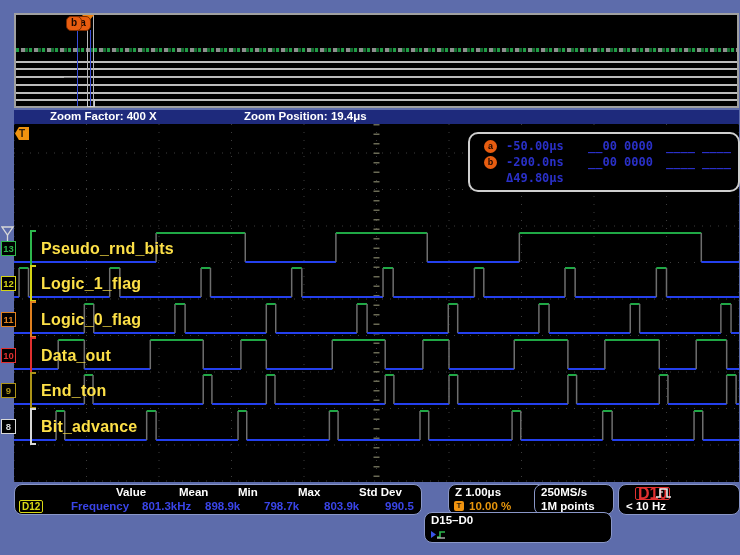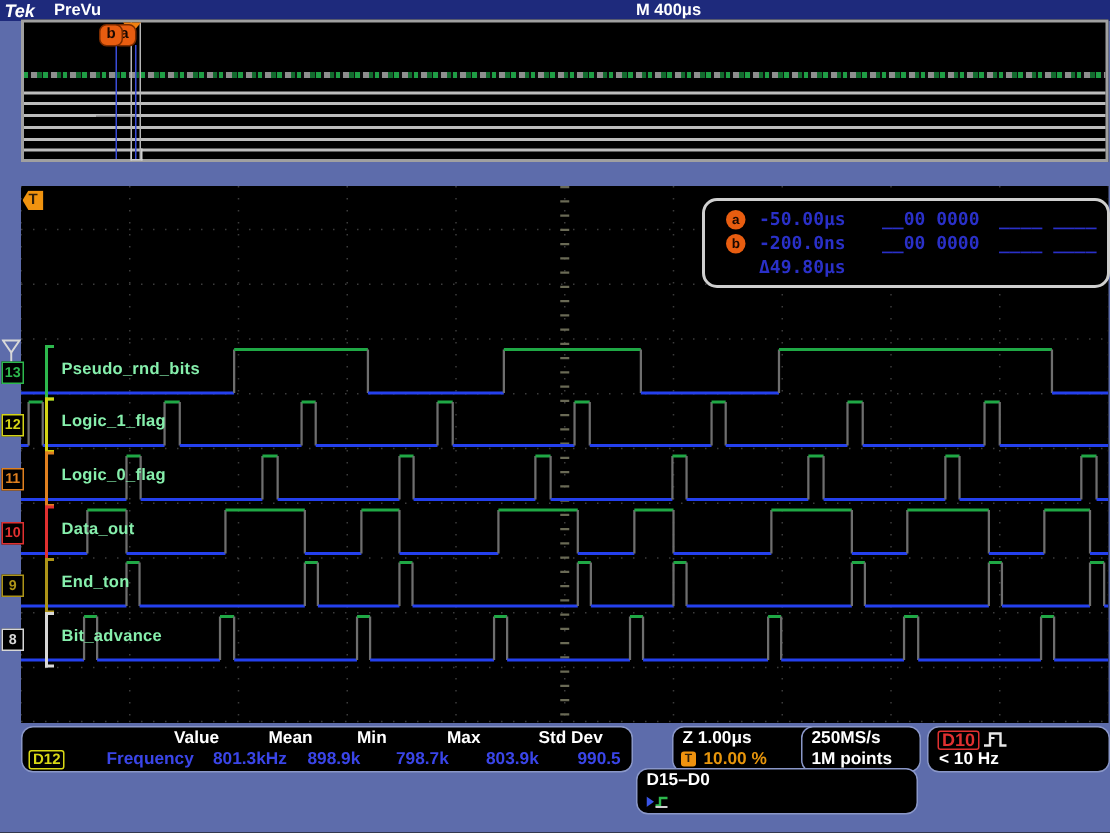--- a/index.html
+++ b/index.html
@@ -32,75 +32,74 @@
   #zoom-factor{left:36px;top:0px;}
   #zoom-position{left:230px;top:0px;}
   
   #plot{left:14px;top:124px;width:725px;height:358px;background:#000;}
   #trig-flag{left:15px;top:127px;width:14px;height:13px;background:#f0930f;
     clip-path:polygon(0 50%,28% 0,100% 0,100% 100%,28% 100%);
     color:#30200a;font-size:10px;font-weight:bold;text-align:center;line-height:13px;}
   .chnum{position:absolute;left:1px;width:13px;height:13px;background:#000;
     font-size:9.5px;font-weight:bold;text-align:center;line-height:13px;}
   .chbracket{position:absolute;left:30px;width:4px;}
-  .chlabel{position:absolute;left:41px;color:#86efac;font-size:11px;font-weight:bold;letter-spacing:0.2px;}
+  .chlabel{position:absolute;left:41px;color:#fde047;font-size:16px;font-weight:bold;letter-spacing:0.2px;}
   
   #cursor-box{left:468px;top:132px;width:268px;height:56px;background:#000;border:2px solid #cfcfcf;border-radius:10px;
     color:#2a30c8;font-family:"DejaVu Sans Mono",monospace;font-size:12px;font-weight:bold;}
   .cur-marker{position:absolute;left:14px;width:13px;height:13px;background:#e85d10;border-radius:50%;
     color:#1a0800;font-family:"Liberation Sans",sans-serif;font-size:9px;font-weight:bold;text-align:center;line-height:13px;}
   .cur-t{position:absolute;left:36px;}
   .cur-v{position:absolute;left:118px;}
   .cur-b{position:absolute;left:196px;}
   
   .blackbox{background:#000;border:1px solid #8a97c8;border-radius:8px;color:#fff;font-size:11.5px;font-weight:bold;}
   #meas-box{left:14px;top:484px;width:406px;height:29px;}
   .meas-h{position:absolute;top:1px;color:#fff;}
   .meas-v{position:absolute;top:15px;color:#3a45e8;padding-left:26px;}
   #meas-src{position:absolute;left:4px;top:15px;border:1px solid #d8d815;color:#d8d815;font-size:10px;line-height:11px;padding:0 2px;border-radius:2px;}
   #zscale-box{left:448px;top:484px;width:104px;height:29px;}
   #z-icon{position:absolute;left:5px;top:16px;width:10px;height:10px;background:#f0930f;border-radius:2px;color:#30200a;font-size:8px;font-weight:bold;text-align:center;line-height:10px;}
   #z-pct{position:absolute;left:20px;top:15px;color:#e8960c;}
   #sr-box{left:534px;top:484px;width:78px;height:29px;text-align:right;}
   #trig-box{left:618px;top:484px;width:120px;height:29px;}
-  #trig-src{position:absolute;left:6px;top:2px;border:1px solid #e03030;color:#e03030;font-size:12px;line-height:11px;padding:0 2px;border-radius:2px;}
+  #trig-src{position:absolute;left:16px;top:2px;border:1px solid #e03030;color:#e03030;font-size:16px;line-height:11px;padding:0 2px;border-radius:2px;}
   #bus-box{left:424px;top:512px;width:186px;height:29px;}
   #date-box{left:652px;top:517px;width:86px;height:34px;text-align:center;}
   .pad{padding:1px 6px;}
 </style>
 </head>
 <body>
 
 <div id="screen">
 
-  <div class="abs" id="topbar">
-    <span class="abs" id="tek-logo">Tek</span>
-    <span class="abs" id="prevu">PreVu</span>
-    <span class="abs" id="timebase">M 400μs</span>
-  </div>
 
   <div class="abs" id="overview">
     <div id="ov-activity"></div>
     <div class="ov-line" style="top:46px"></div>
     <div class="ov-line" style="top:53px"></div>
     <div class="ov-line" style="top:61px"></div>
     <div class="ov-line" style="top:69px"></div>
     <div class="ov-line" style="top:77px"></div>
     <div class="ov-line" style="top:84px"></div>
     <div id="ov-dash"></div>
     <div class="ov-cursor" style="left:61px"></div>
     <div class="ov-cursor" style="left:74px"></div>
     <div class="ov-zoomedge" style="left:71px"></div>
     <div class="ov-zoomedge" style="left:77px"></div>
     <div id="ov-bracket"></div>
     <div id="ov-trig-tri"></div>
     <div class="ov-marker" style="left:59px;z-index:1">a</div>
     <div class="ov-marker" style="left:50px;z-index:2">b</div>
   </div>
 
+  <div class="abs" id="zoombar">
+    <span class="abs" id="zoom-factor">Zoom Factor: 400 X</span>
+    <span class="abs" id="zoom-position">Zoom Position: 19.4μs</span>
+  </div>
 
   <div class="abs" id="plot">
     <svg id="wave-svg" width="725" height="358">
         <line x1="0" y1="0" x2="0" y2="358" stroke="#3c3c3c" stroke-width="1" stroke-dasharray="1 7"></line>
         <line x1="72.5" y1="0" x2="72.5" y2="358" stroke="#3c3c3c" stroke-width="1" stroke-dasharray="1 7"></line>
         <line x1="145" y1="0" x2="145" y2="358" stroke="#3c3c3c" stroke-width="1" stroke-dasharray="1 7"></line>
         <line x1="217.5" y1="0" x2="217.5" y2="358" stroke="#3c3c3c" stroke-width="1" stroke-dasharray="1 7"></line>
         <line x1="290" y1="0" x2="290" y2="358" stroke="#3c3c3c" stroke-width="1" stroke-dasharray="1 7"></line>
         <line x1="362.5" y1="0" x2="362.5" y2="358" stroke="#3c3c3c" stroke-width="1" stroke-dasharray="1 7"></line>
         <line x1="435" y1="0" x2="435" y2="358" stroke="#3c3c3c" stroke-width="1" stroke-dasharray="1 7"></line>

